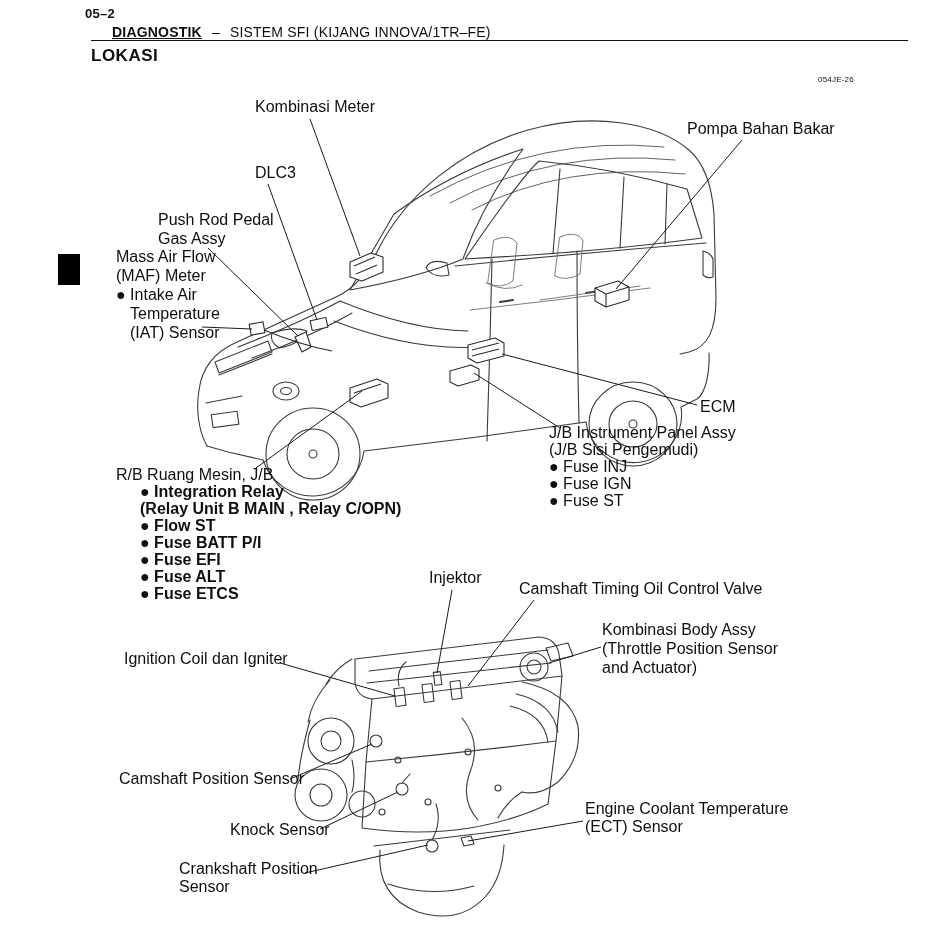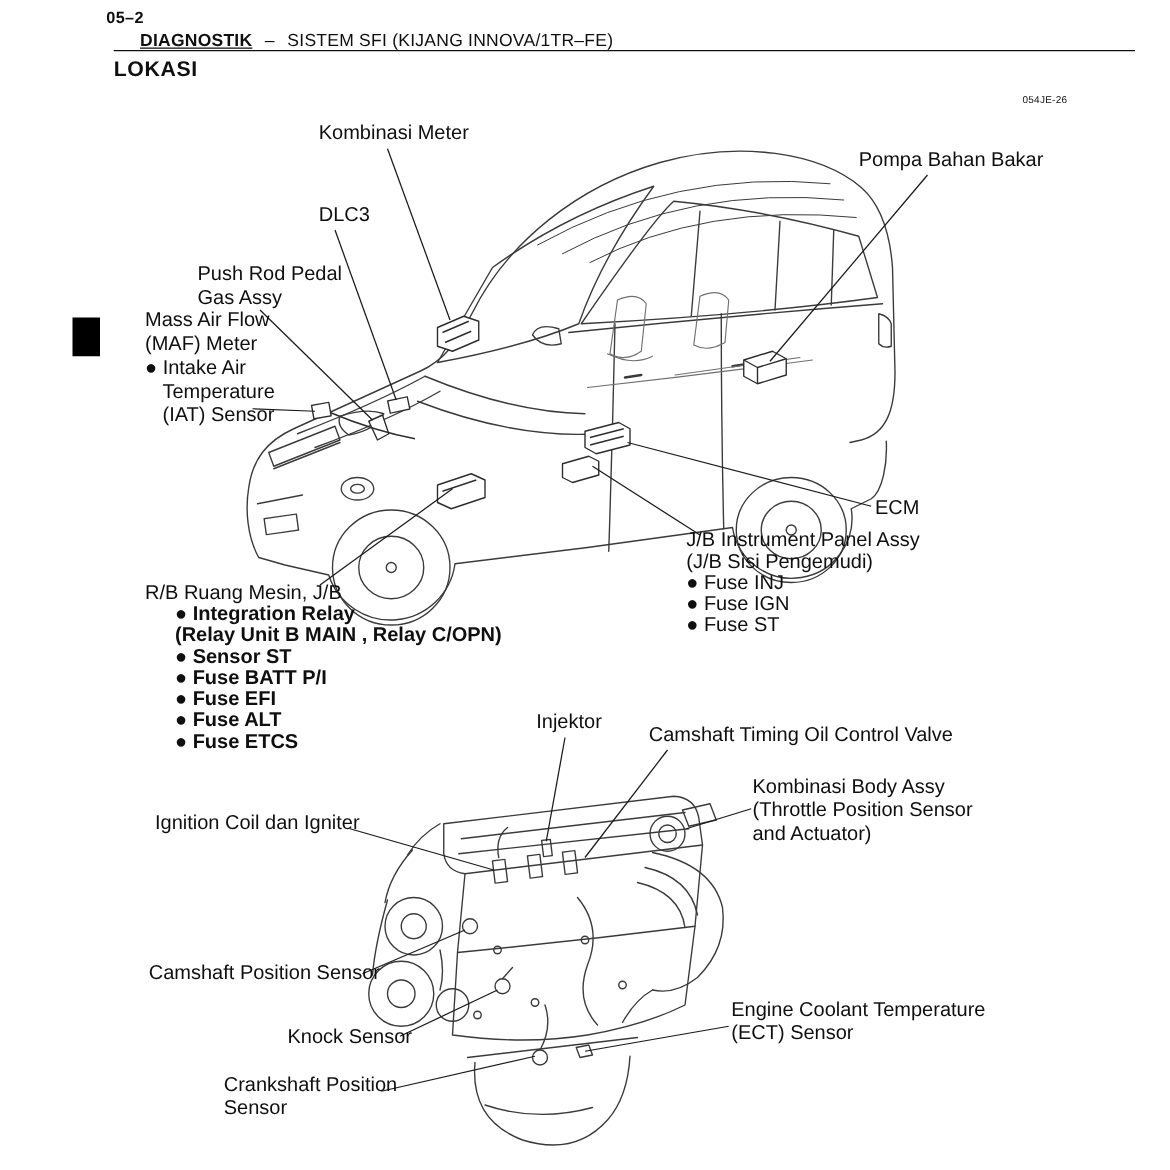--- a/index.html
+++ b/index.html
@@ -257,21 +257,21 @@
   <div>(J/B Sisi Pengemudi)</div>
   <div>● Fuse INJ</div>
   <div>● Fuse IGN</div>
   <div>● Fuse ST</div>
 </div>
 
 <div class="label lh17" style="left:116px;top:466px">
   <div>R/B Ruang Mesin, J/B</div>
   <div class="ind28">● Integration Relay</div>
   <div class="ind28">(Relay Unit B MAIN , Relay C/OPN)</div>
-  <div class="ind28">● Sensor ST</div>
+  <div class="ind28">● Flow ST</div>
   <div class="ind28">● Fuse BATT P/I</div>
   <div class="ind28">● Fuse EFI</div>
   <div class="ind28">● Fuse ALT</div>
   <div class="ind28">● Fuse ETCS</div>
 </div>
 
 <div class="label" style="left:429px;top:569px">
   <div>Injektor</div>
 </div>
 

